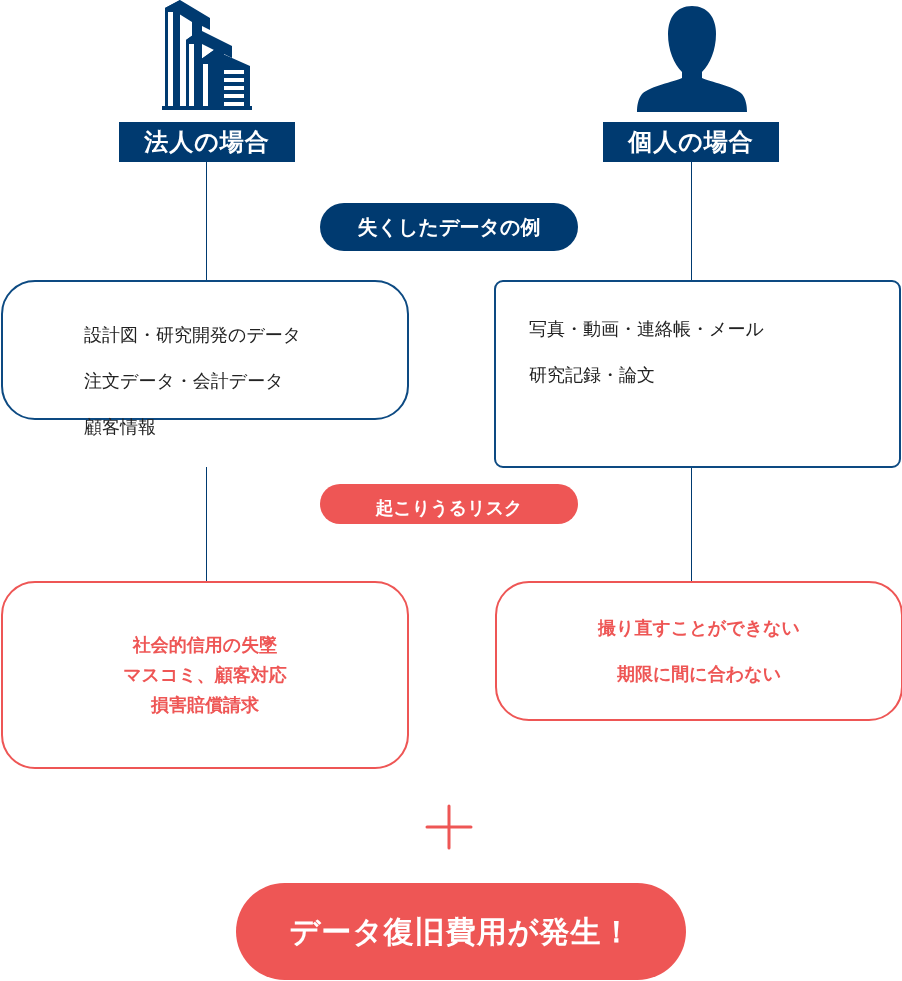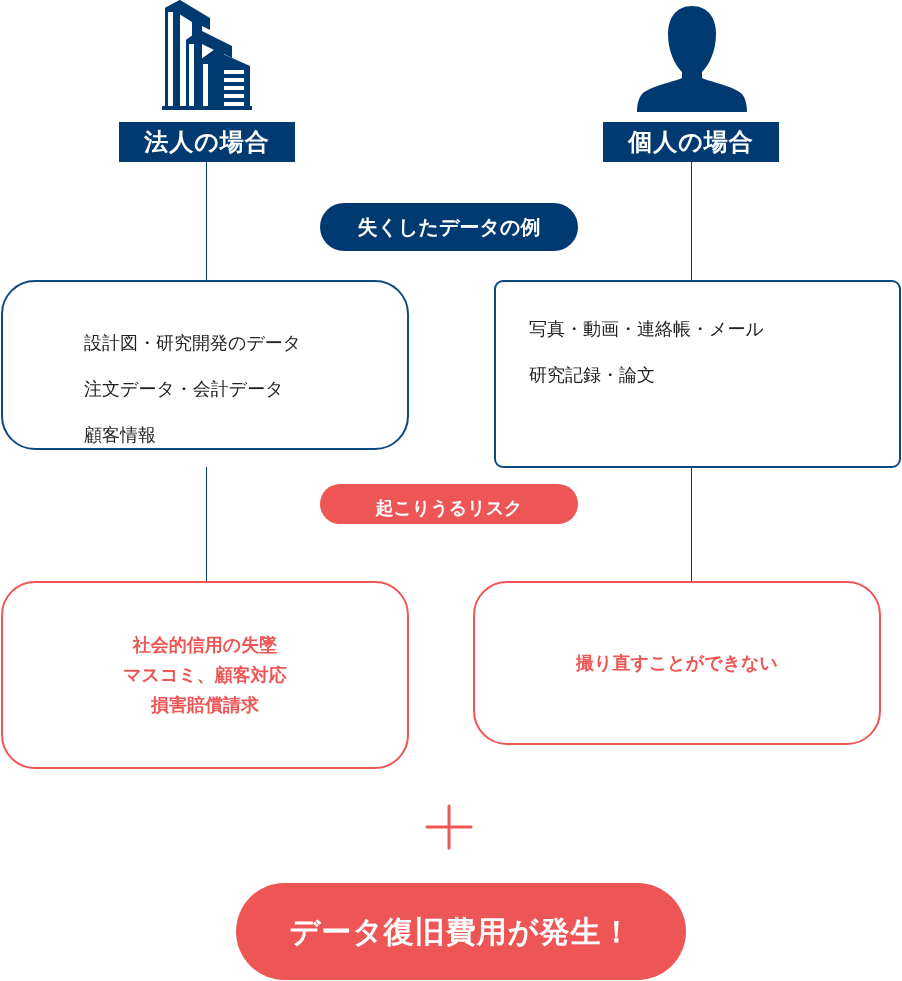--- a/index.html
+++ b/index.html
@@ -56,21 +56,21 @@
 <div class="label-box" style="left:119px; top:122px; width:176px;">法人の場合</div>
 <div class="label-box" style="left:603px; top:122px; width:176px;">個人の場合</div>
 
 <div class="vline" style="left:206px; top:162px; height:119px;"></div>
 <div class="vline" style="left:691px; top:162px; height:119px;"></div>
 <div class="vline" style="left:206px; top:467px; height:115px;"></div>
 <div class="vline" style="left:691px; top:467px; height:115px;"></div>
 
 <div class="pill" style="left:320px; top:203px; width:258px; height:48px; line-height:48px; font-size:20px; background:#003a70;">失くしたデータの例</div>
 
-<div class="box-navy" style="left:1px; top:280px; width:408px; height:170px; padding:38px 0 0 81px;">
+<div class="box-navy" style="left:1px; top:280px; width:408px; height:140px; padding:30px 0 0 81px;">
   <ul>
     <li>設計図・研究開発のデータ</li>
     <li>注文データ・会計データ</li>
     <li>顧客情報</li>
   </ul>
 </div>
 
 <div class="box-navy" style="left:494px; top:280px; width:407px; height:188px; padding:24px 0 0 33px;border-radius:9px;">
   <ul>
     <li>写真・動画・連絡帳・メール</li>
@@ -79,22 +79,23 @@
 </div>
 
 <div class="pill" style="left:320px; top:484px; width:258px; height:40px; line-height:48px; font-size:18px; background:#ee5655;">起こりうるリスク</div>
 
 <div class="box-red" style="left:1px; top:581px; width:408px; height:188px;">
   <div class="risk-line">社会的信用の失墜</div>
   <div class="risk-line">マスコミ、顧客対応</div>
   <div class="risk-line">損害賠償請求</div>
 </div>
 
-<div class="box-red" style="left:473px; top:581px; width:408px; height:164px;">
+<div class="box-red" style="left:495px; top:581px; width:408px; height:140px;">
   <div class="risk-line" style="line-height:46px;">撮り直すことができない</div>
+  <div class="risk-line" style="line-height:46px;">期限に間に合わない</div>
 </div>
 
 <div class="abs" style="left:425px; top:804px; width:48px; height:46px;">
   <svg width="48" height="46" viewBox="0 0 48 46">
     <line x1="2" y1="23" x2="46" y2="23" stroke="#ee5655" stroke-width="3" stroke-linecap="round"></line>
     <line x1="24" y1="2" x2="24" y2="44" stroke="#ee5655" stroke-width="3" stroke-linecap="round"></line>
   </svg>
 </div>
 
 <div class="pill" style="left:236px; top:883px; width:450px; height:97px; line-height:97px; font-size:30px; border-radius:50px; background:#ee5655; letter-spacing:1px;">データ復旧費用が発生！</div>

